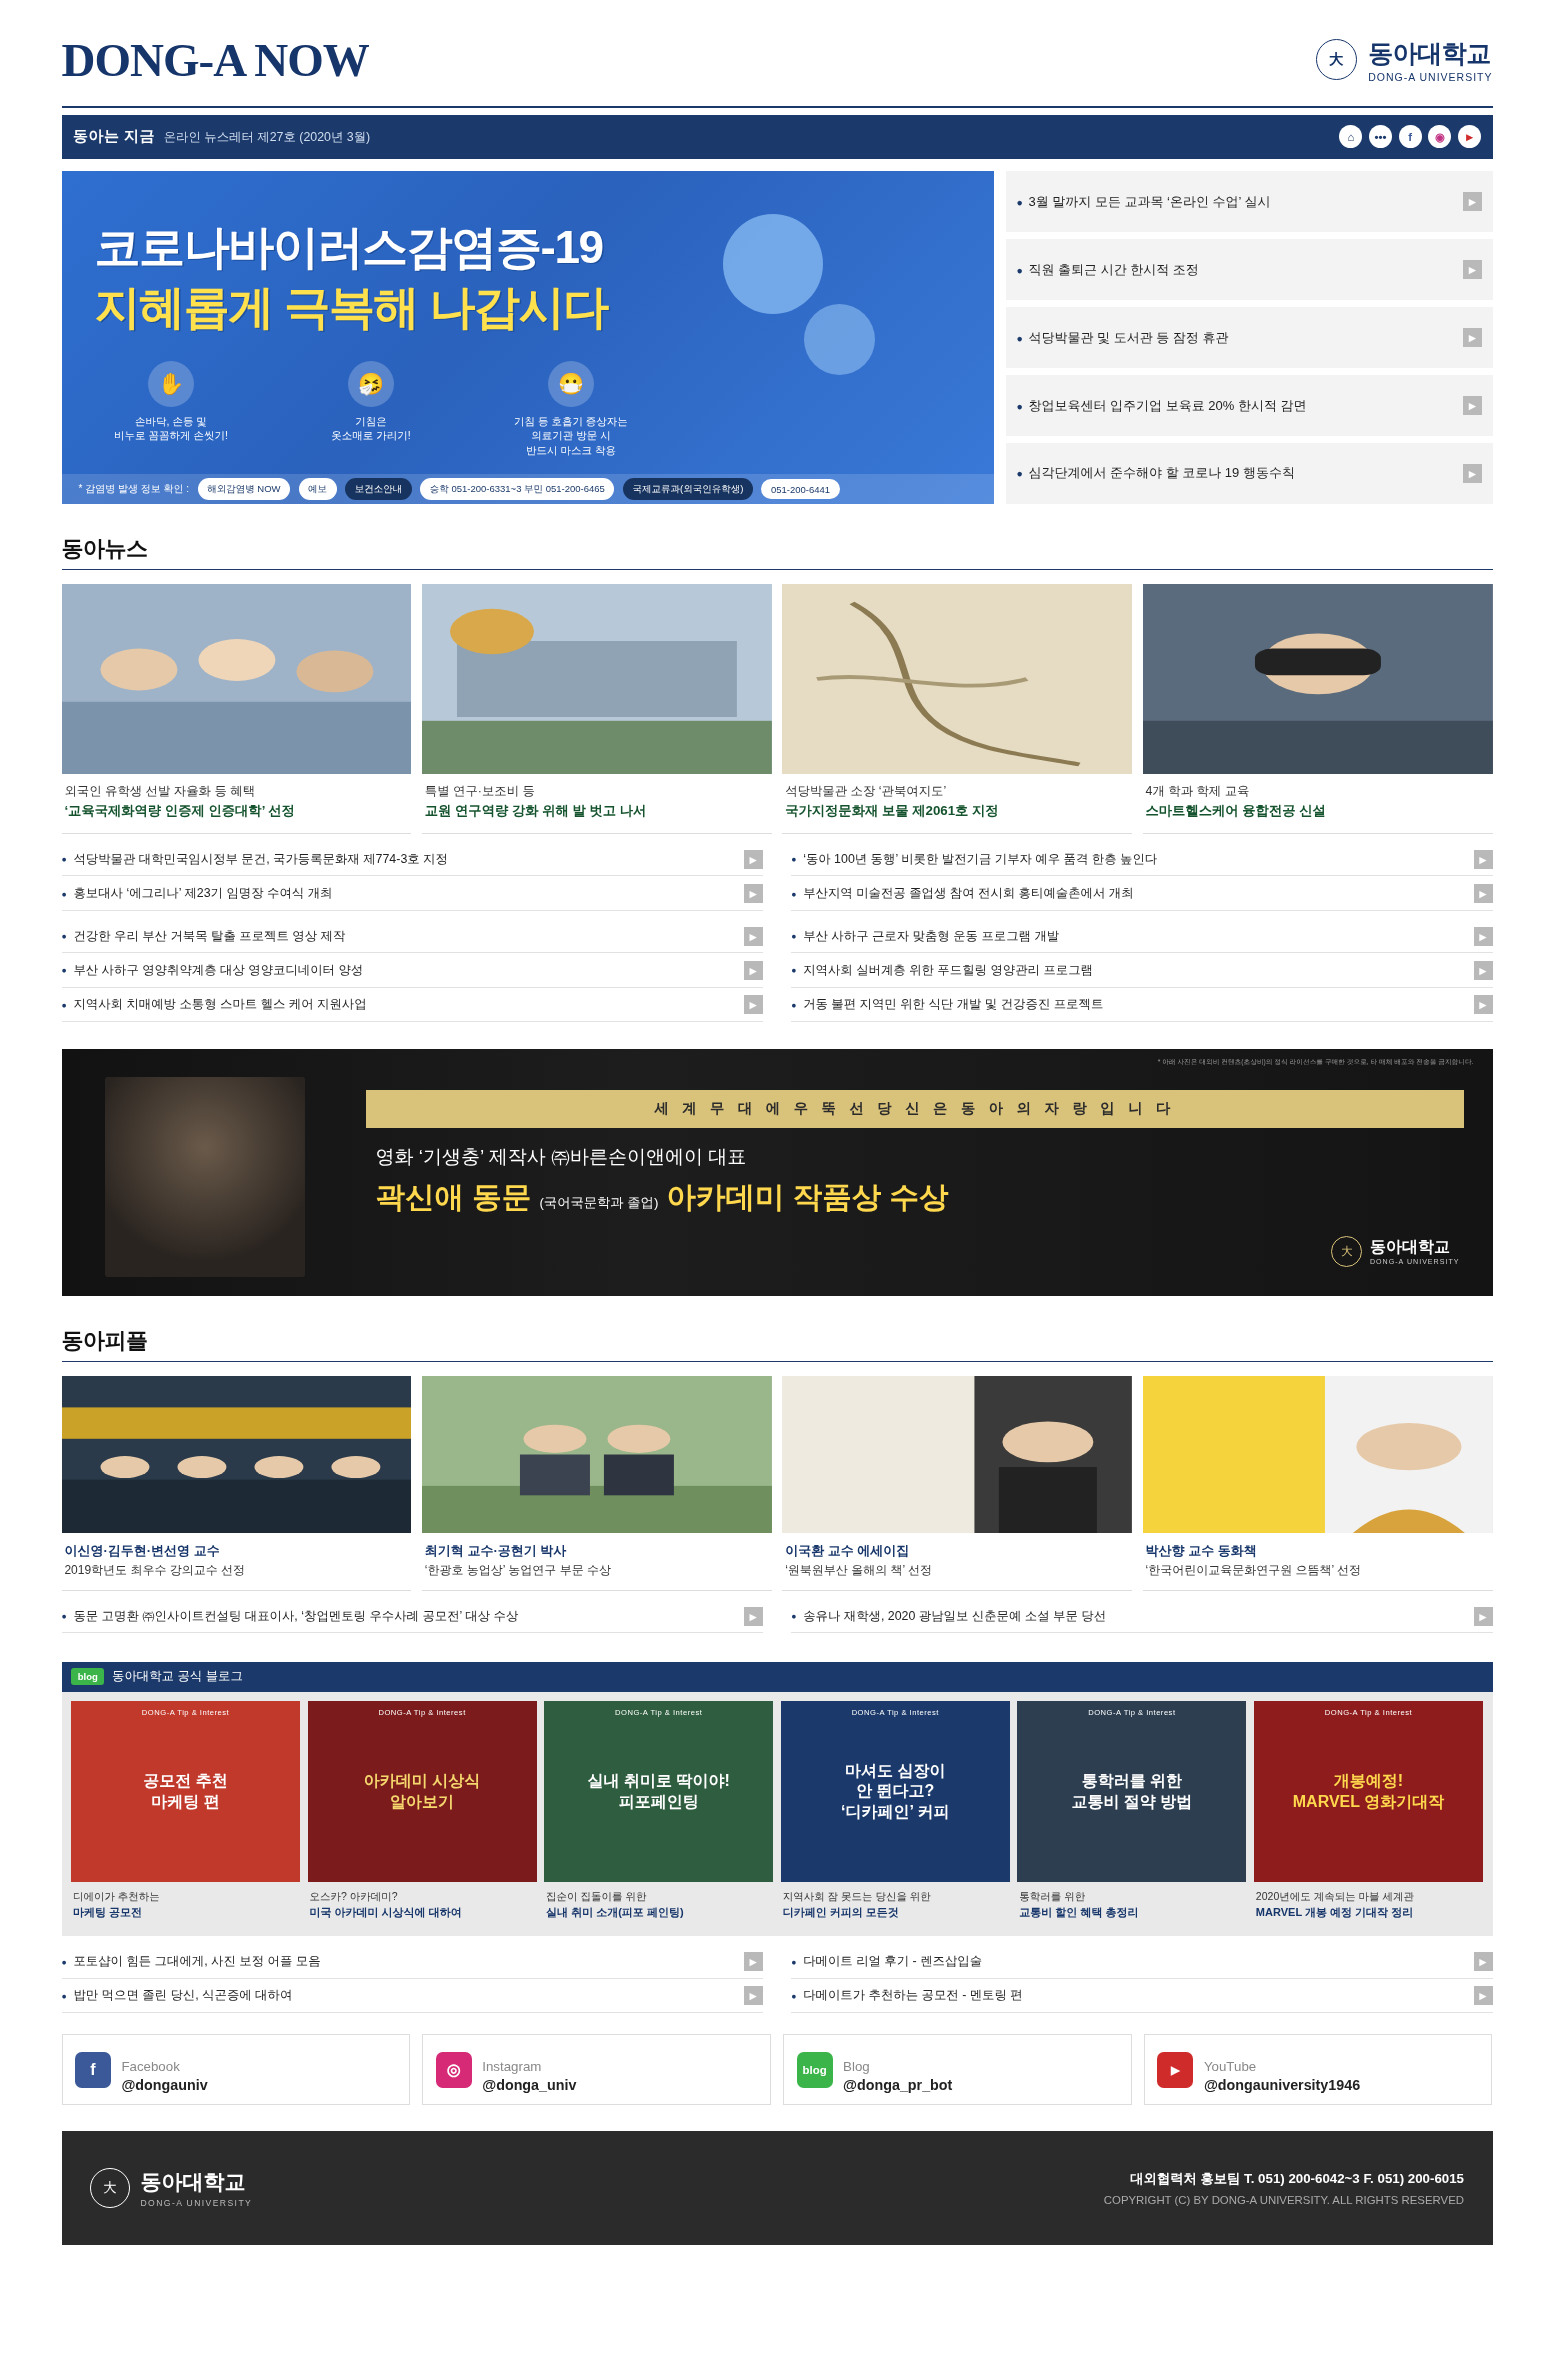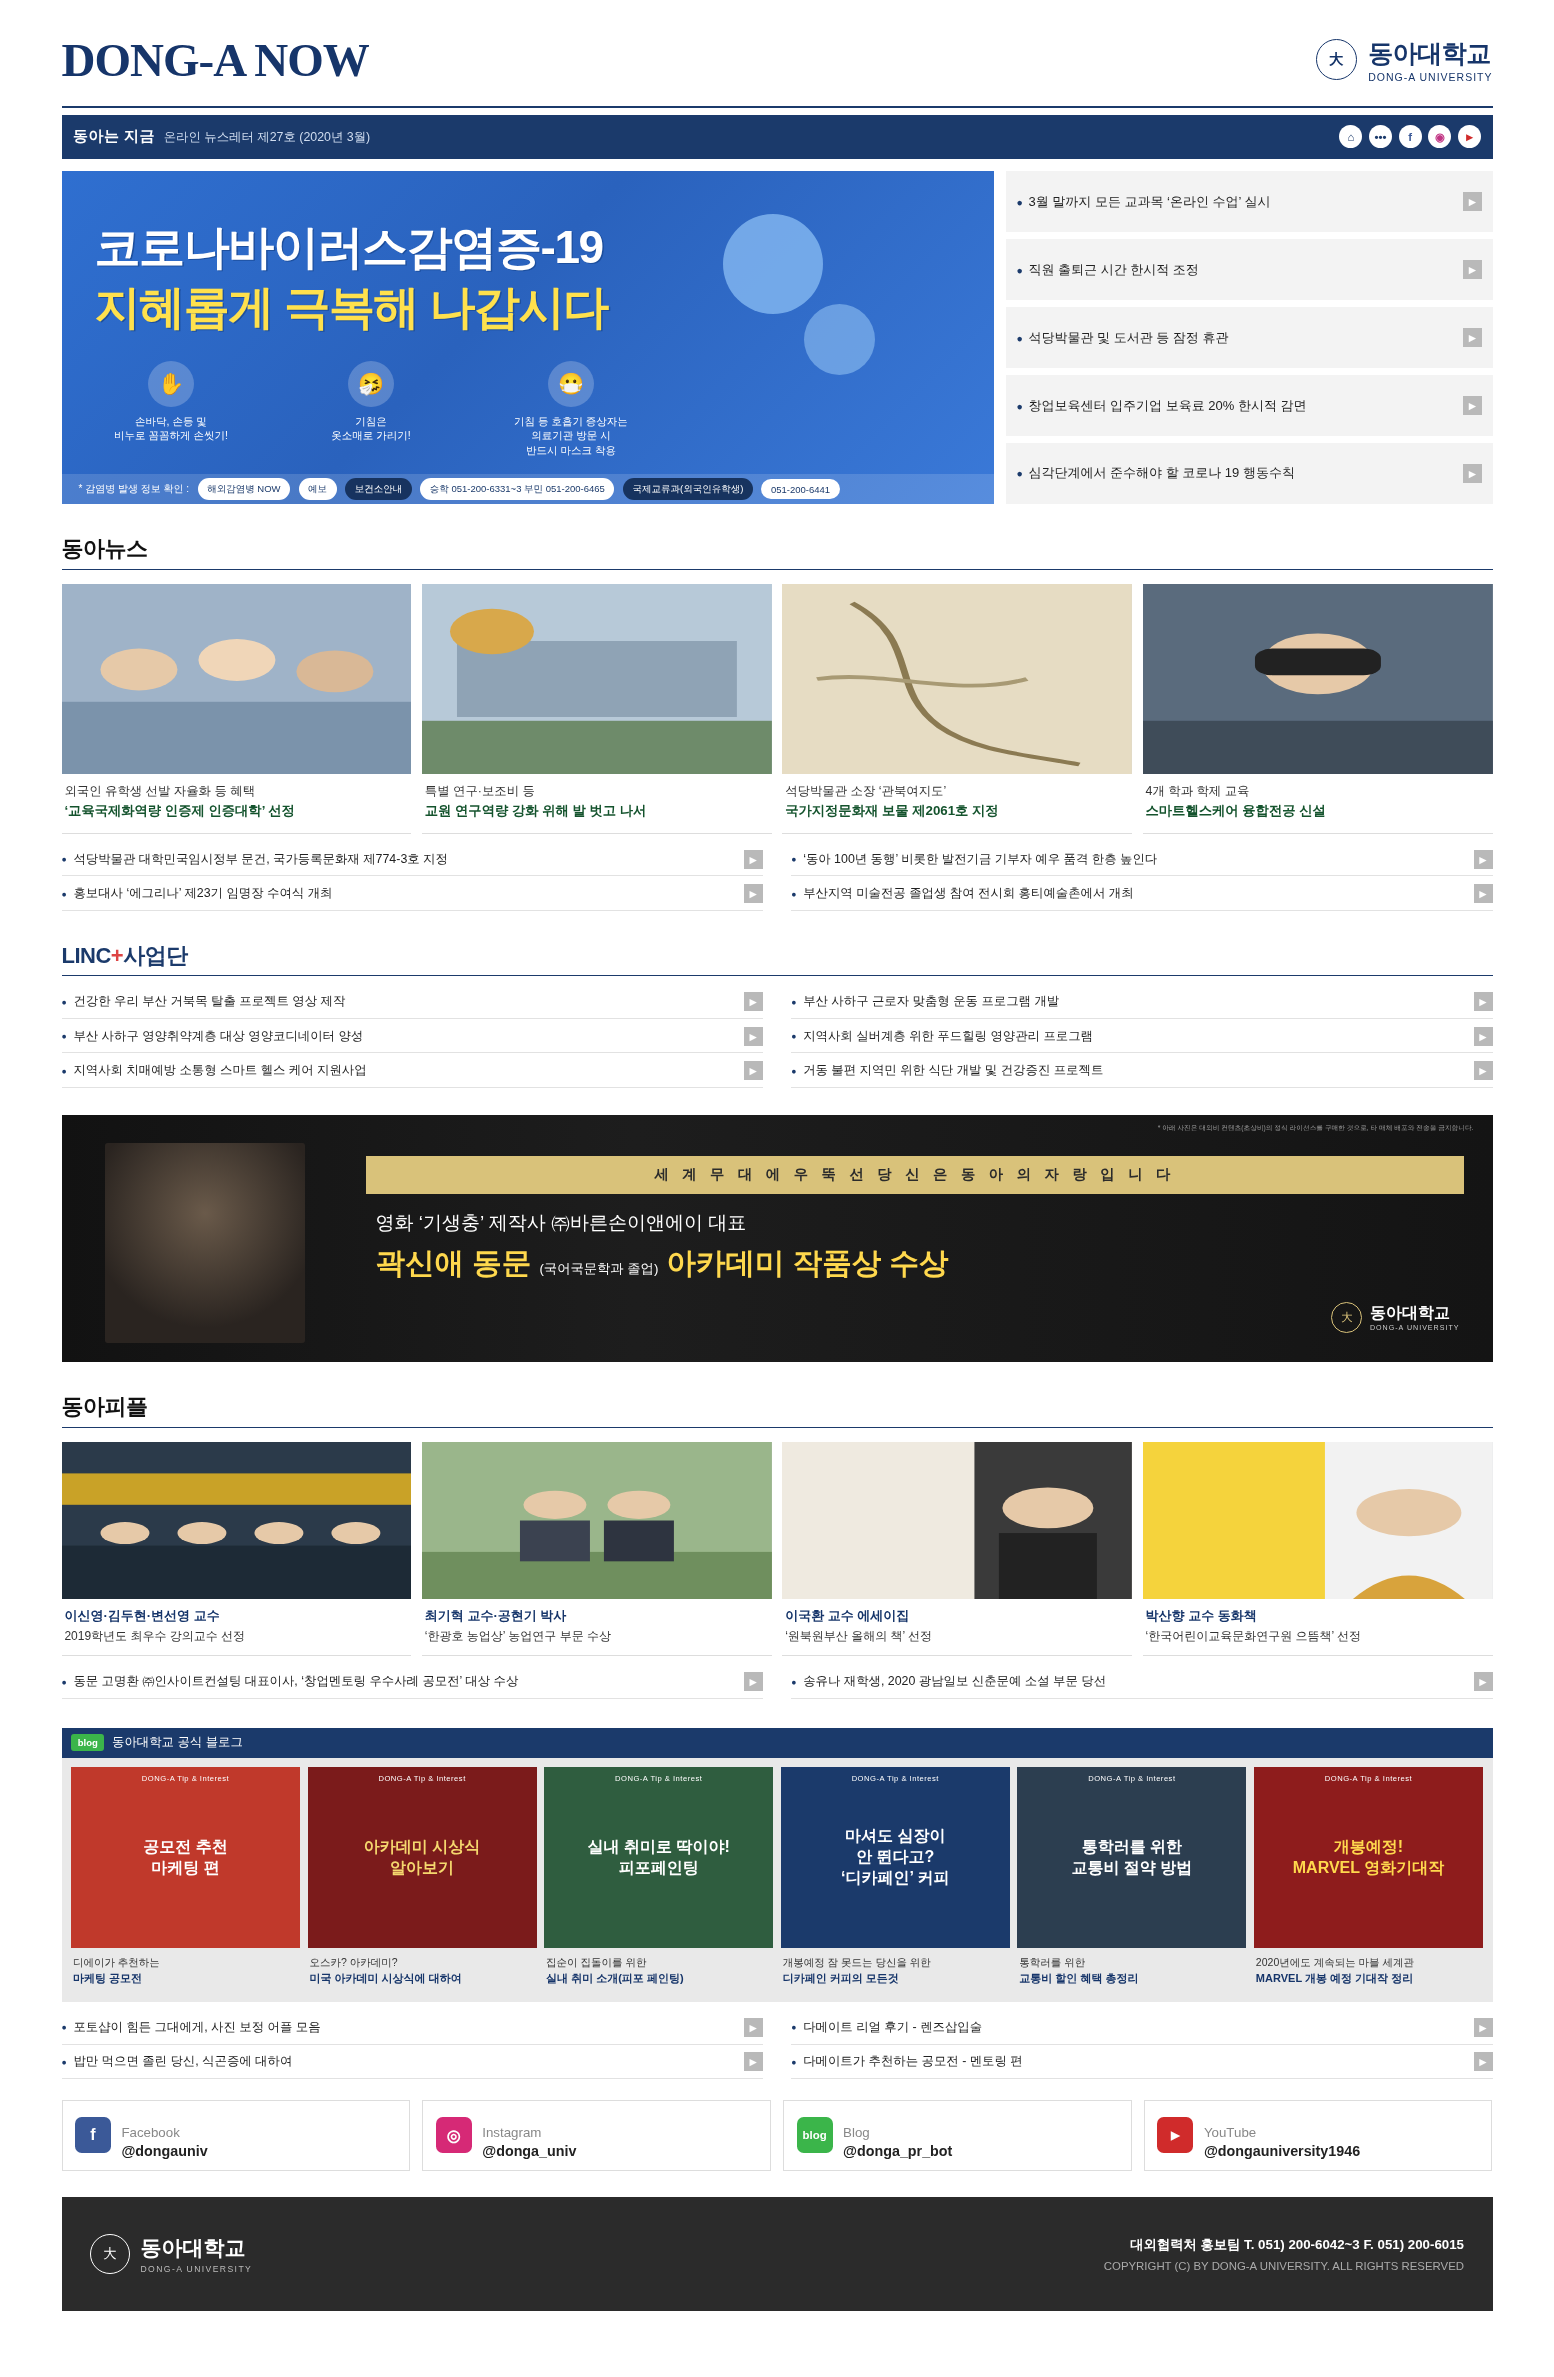--- a/index.html
+++ b/index.html
@@ -434,25 +434,20 @@
         <div class="li-row">
           <span class="txt">
               <span class="bullet">●</span>
               <span>부산지역 미술전공 졸업생 참여 전시회 홍티예술촌에서 개최</span>
             </span>
           <span class="arrow-btn">▶</span>
         </div>
       </div>
     </div>
 
-    <div class="sec-head">
-      <div class="linc">
-        <span>LINC</span><span class="plus">+</span><span>사업단</span>
-      </div>
-    </div>
 
     <div class="twocol">
       <div class="col">
         <div class="li-row">
           <span class="txt">
               <span class="bullet">●</span>
               <span>건강한 우리 부산 거북목 탈출 프로젝트 영상 제작</span>
             </span>
           <span class="arrow-btn">▶</span>
         </div>
@@ -644,21 +639,21 @@
         </div>
       </div>
       <div class="bcard">
         <div class="tile" style="background:#1b3a6b;color:#ffffff">
           <span class="tag">DONG-A  Tip &amp; Interest</span>
           <span class="tt" style="white-space: pre-line;">마셔도 심장이
 안 뛴다고?
 ‘디카페인’ 커피</span>
         </div>
         <div class="cap">
-          <div class="c1">개봉예정 잠 못드는 당신을 위한</div>
+          <div class="c1">지역사회 잠 못드는 당신을 위한</div>
           <div class="c2">디카페인 커피의 모든것</div>
         </div>
       </div>
       <div class="bcard">
         <div class="tile" style="background:#2c3e50;color:#ffffff">
           <span class="tag">DONG-A  Tip &amp; Interest</span>
           <span class="tt" style="white-space: pre-line;">통학러를 위한
 교통비 절약 방법</span>
         </div>
         <div class="cap">

